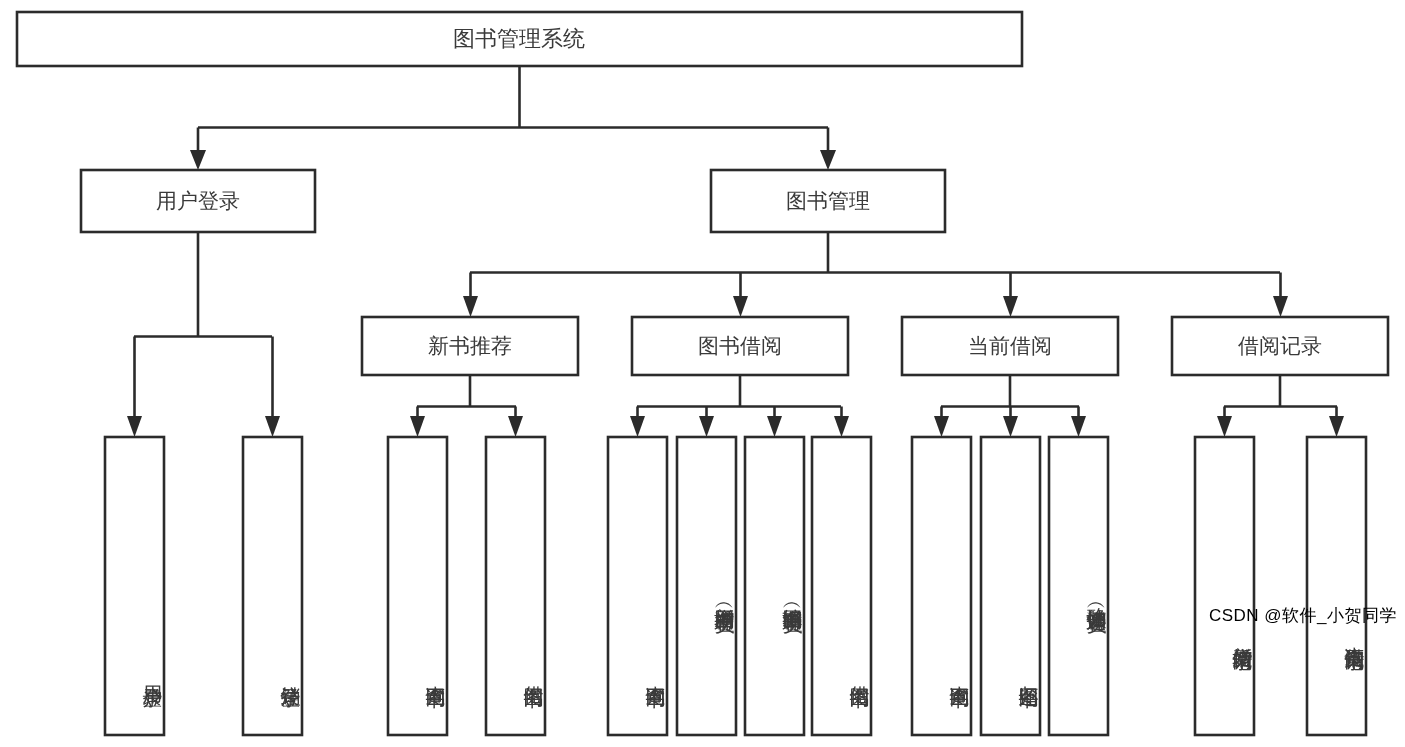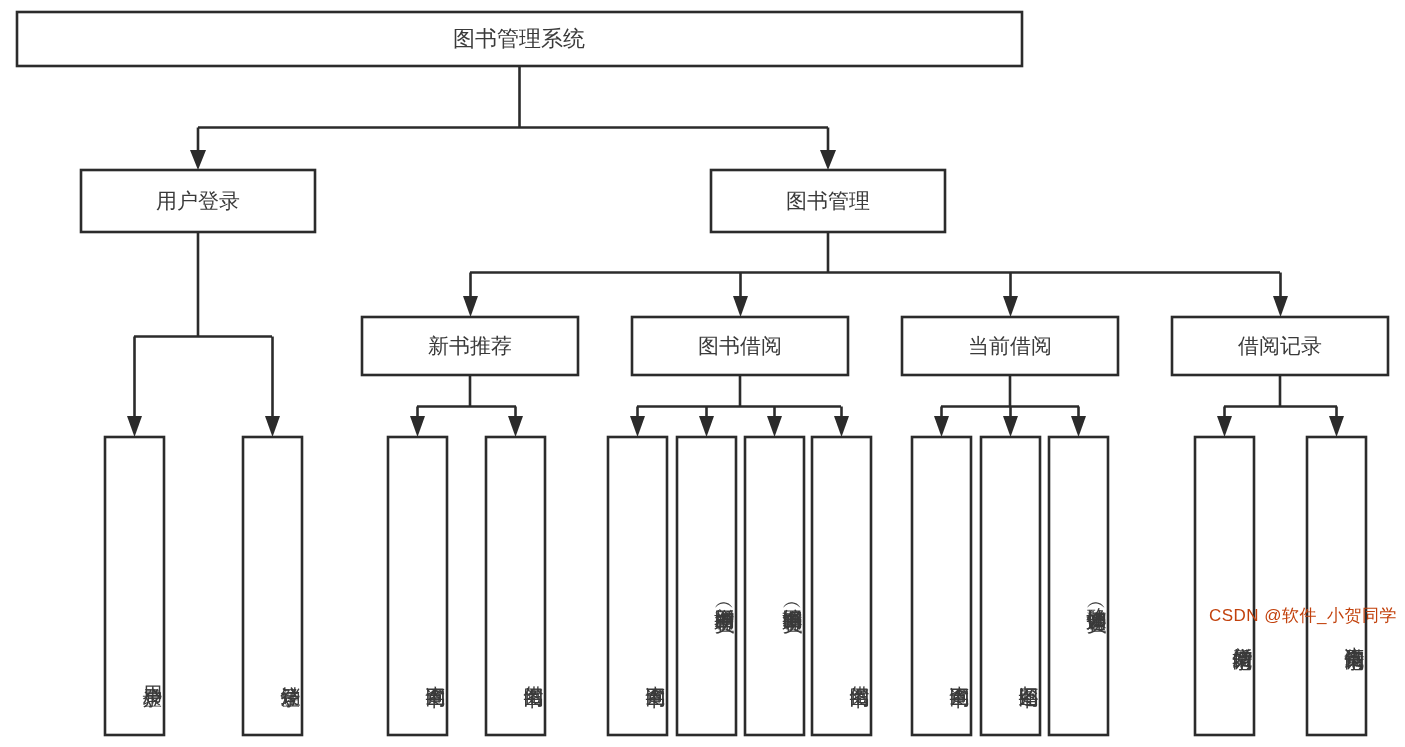--- a/index.html
+++ b/index.html
@@ -68,21 +68,21 @@
     justify-content: center;
     pointer-events: none;
     white-space: pre-line;
   }
   .watermark {
     position: absolute;
     right: 8px;
     bottom: 4px;
     font-family: "Liberation Sans", "DejaVu Sans", sans-serif;
     font-size: 17px;
-    color: #c2410c;
+    color: #000000;
     letter-spacing: 0.5px;
     white-space: pre;
   }
 </style>
 </head>
 <body>
 
 <div id="diagram-root">
 
   <svg id="diagram-canvas" viewBox="0 0 1405 747">

